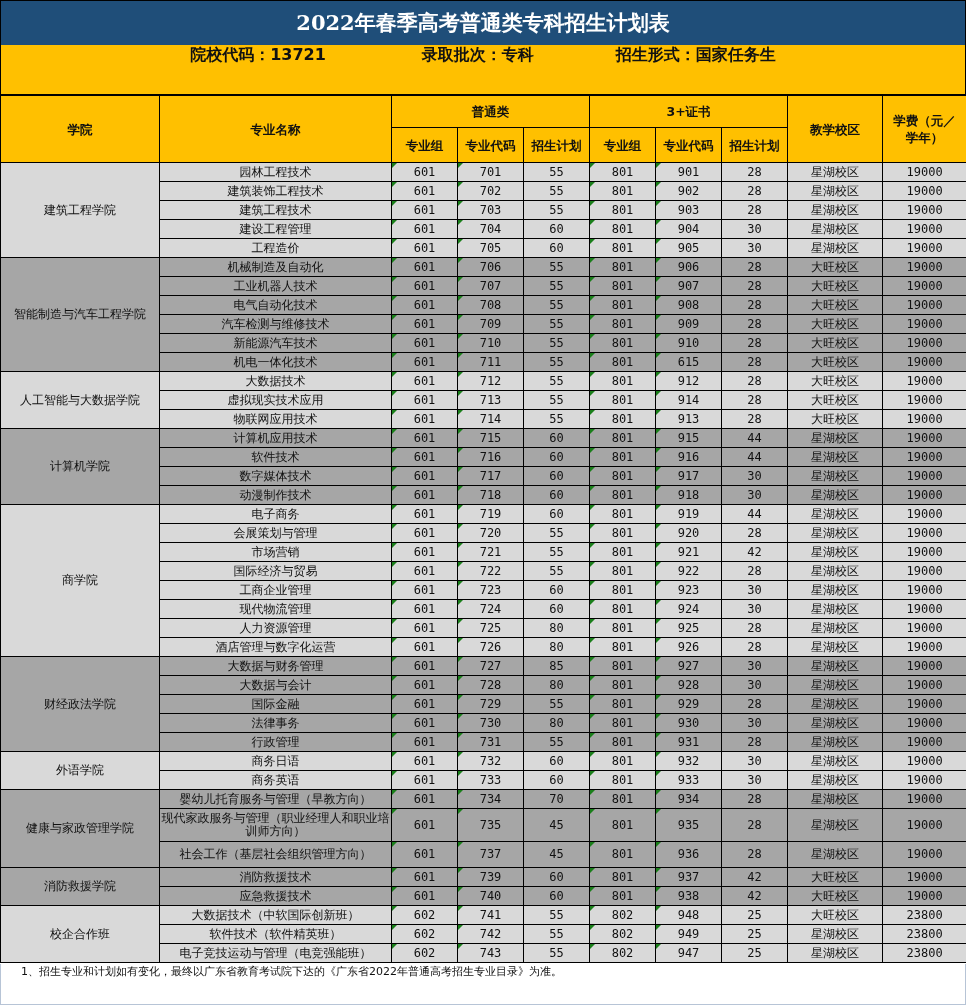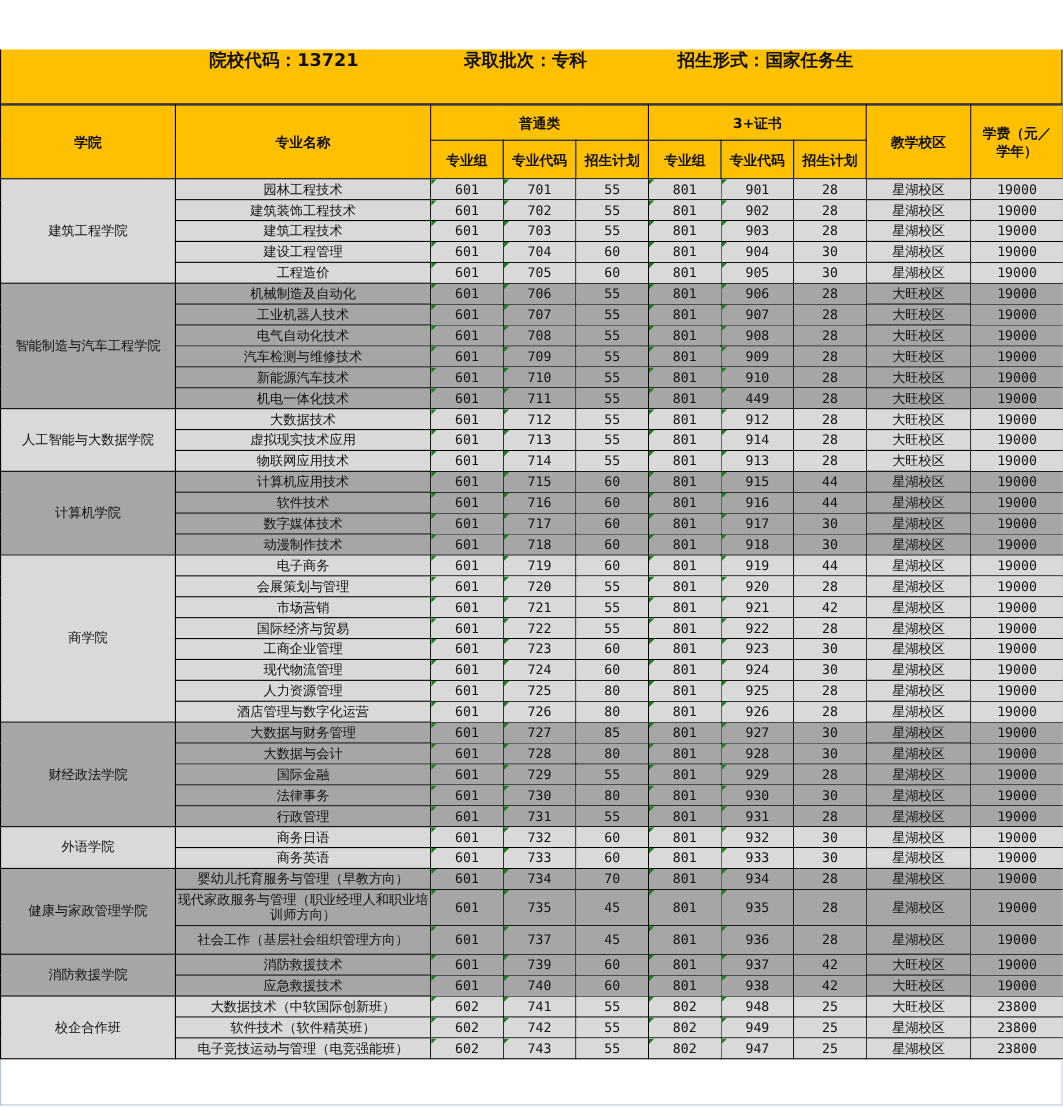--- a/index.html
+++ b/index.html
@@ -48,20 +48,21 @@
     position:absolute; left:0; top:964px; width:964px; height:41px;
     border:1px solid #B7C4D6; border-top:none; background:#ffffff;
     font-size:11px; color:#111; padding-left:20px; box-sizing:border-box; width:966px;
   }
   .footer div { height:15px; line-height:15px; }
 </style>
 </head>
 <body>
 
 <div class="sheet">
+  <div class="title">2022年春季高考普通类专科招生计划表</div>
 
   <div class="info">
     <span>院校代码：13721</span>
     <span class="gap1">录取批次：专科</span>
     <span class="gap2">招生形式：国家任务生</span>
   </div>
 
   <table class="plan">
     <colgroup>
       <col style="width:159px">
@@ -205,21 +206,21 @@
           <td class="g-dark num">28</td>
           <td class="g-dark">大旺校区</td>
           <td class="g-dark num">19000</td>
         </tr>
         <tr class="r">
           <td class="major g-dark">机电一体化技术</td>
           <td class="g-dark num flag">601</td>
           <td class="g-dark num flag">711</td>
           <td class="g-dark num">55</td>
           <td class="g-dark num flag">801</td>
-          <td class="g-dark num flag">449</td>
+          <td class="g-dark num flag">615</td>
           <td class="g-dark num">28</td>
           <td class="g-dark">大旺校区</td>
           <td class="g-dark num">19000</td>
         </tr>
         <tr class="r">
           <td rowspan="3" class="college g-light">人工智能与大数据学院</td>
           <td class="major g-light">大数据技术</td>
           <td class="g-light num flag">601</td>
           <td class="g-light num flag">712</td>
           <td class="g-light num">55</td>
@@ -552,14 +553,15 @@
           <td class="g-light num flag">802</td>
           <td class="g-light num flag">947</td>
           <td class="g-light num">25</td>
           <td class="g-light">星湖校区</td>
           <td class="g-light num">23800</td>
         </tr>
       </tbody>
   </table>
 
   <div class="footer">
+    <div>1、招生专业和计划如有变化，最终以广东省教育考试院下达的《广东省2022年普通高考招生专业目录》为准。</div>
   </div>
 </div>
 
 </body></html>

